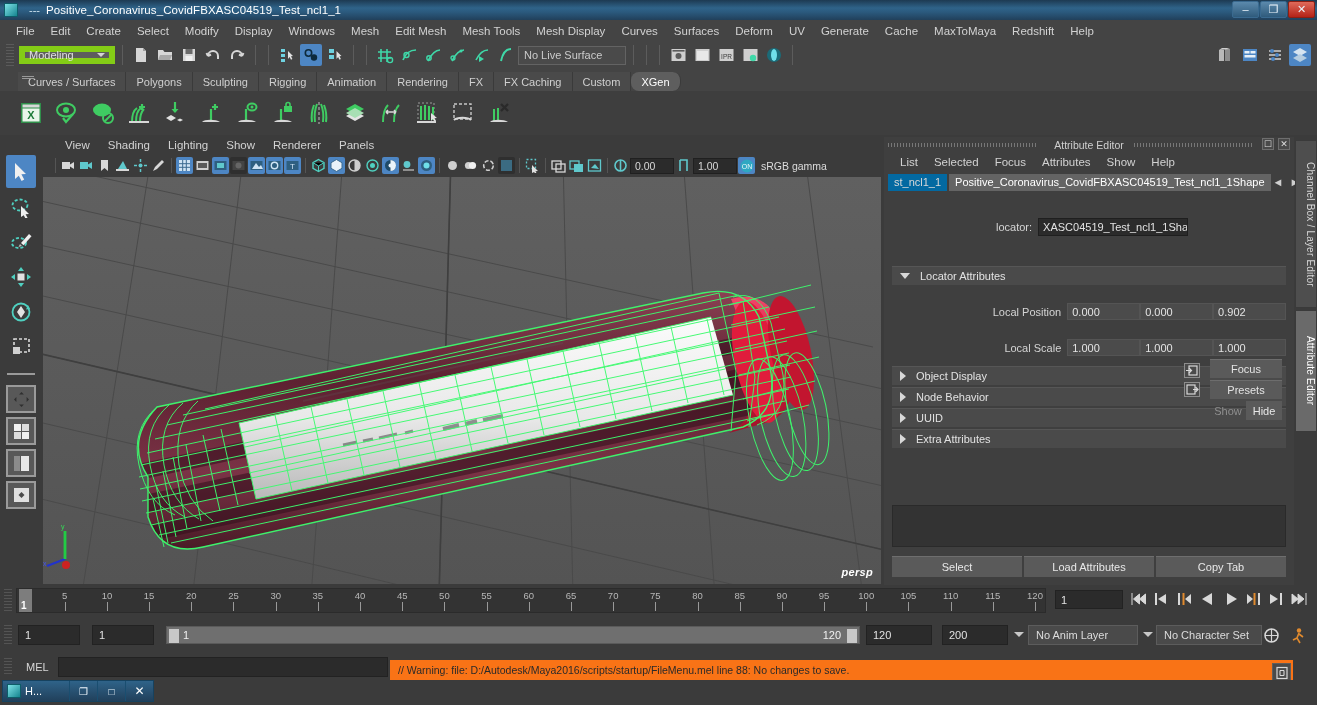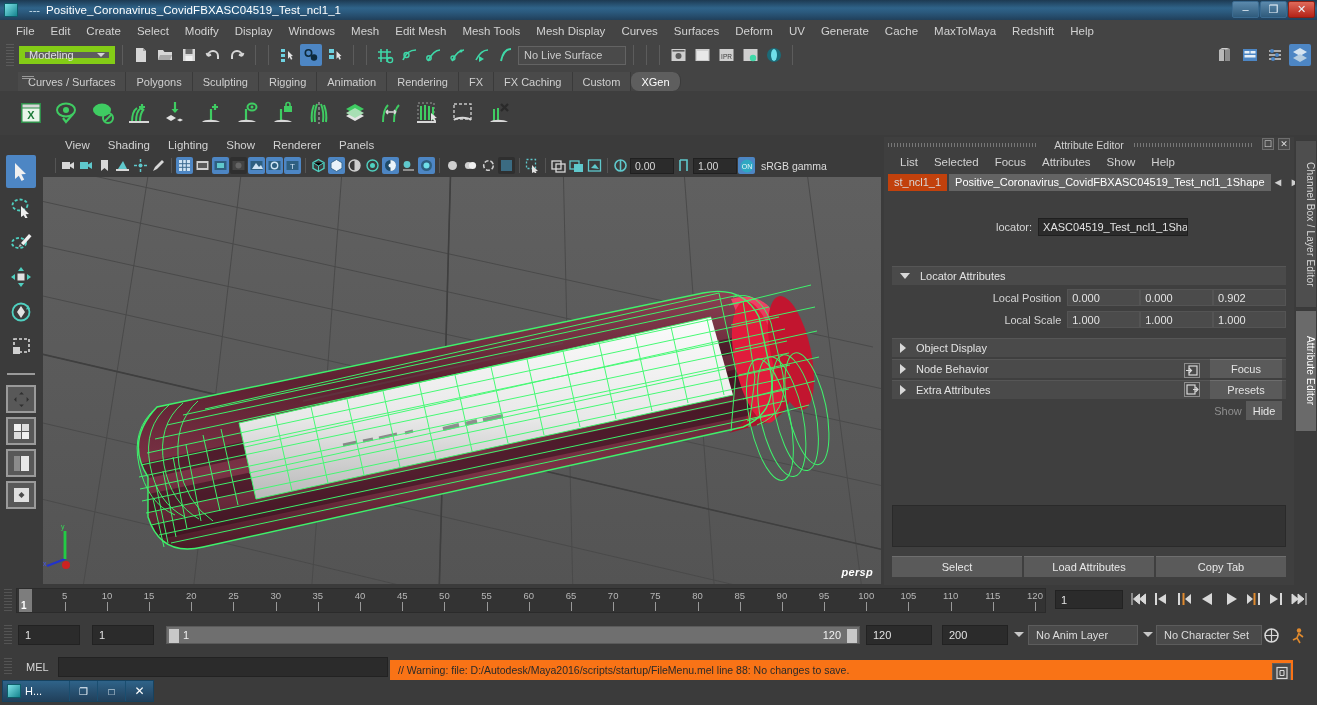--- a/index.html
+++ b/index.html
@@ -139,21 +139,21 @@
       justify-content:center; }
   .ae-title .dots { position:absolute; top:6px; height:4px;
       background: repeating-linear-gradient(to right,#777 0 1px, transparent 1px 3px); }
   .ae-title .t { position:relative; z-index:2; background:#3f3f3f; padding:0 8px; font-size:10.5px;color:#cfcfcf;}
   .ae-title .wbtn { position:absolute; top:1px; width:12px;height:12px;border:1px solid #6e6e6e;
       background:#4a4a4a; font-size:9px;line-height:10px;text-align:center;color:#ddd;}
   .ae-menu { height:20px; display:flex; align-items:center; padding-left:8px; }
   .ae-menu .mi { padding: 1px 8px; font-size:11.5px; color:#d2d2d2;}
   .ae-tabs { height:20px; display:flex; align-items:center; padding-left:4px; gap:2px; }
   .ae-tab { height:17px; padding:0 6px; display:flex;align-items:center; font-size:11px;
-      color:#d8d8d8; background:#c2410c;}
+      color:#d8d8d8; background:#0369a1;}
   .ae-tab.sel { background:#646464; color:#fff; }
   .ae-arrows { margin-left:auto; display:flex; gap:6px; padding-right:6px;}
   .ae-body { padding: 10px 8px 0 8px; }
   .rowlocator { display:flex; align-items:center; margin-top:16px;}
   .rowlocator .lbl { font-size:11px; color:#d5d5d5; margin-right:6px;}
   .locfield { width:150px;height:18px;background:#2b2b2b;border:1px solid #1f1f1f;color:#e2e2e2;
       font-size:11px;display:flex;align-items:center;padding-left:4px; overflow:hidden; white-space:nowrap;}
   .sidebtns { position:absolute; right:94px; top:226px; display:flex;flex-direction:column;gap:4px;}
   .sidebtn { width:16px;height:15px;border:1px solid #8d8d8d;background:#4a4a4a;}
   .focusbtns { position:absolute; right:12px; top:222px; width:72px; }
@@ -162,21 +162,21 @@
   .showhide { display:flex; width:72px; }
   .showhide .sh { flex:1; height:19px; display:flex;align-items:center;justify-content:center;
       font-size:11px; color:#8f8f8f;}
   .showhide .hide { background:#5a5a5a; color:#e8e8e8; }
   .section { margin-top:6px; }
   .sechdr { height:19px; background:#4a4a4a; display:flex; align-items:center; padding-left:8px;
       font-size:11px; color:#e2e2e2; border-top:1px solid #565656;}
   .tri { width:0;height:0;margin-right:10px;}
   .tri.down { border-left:5px solid transparent;border-right:5px solid transparent;border-top:6px solid #d8d8d8;}
   .tri.right { border-top:5px solid transparent;border-bottom:5px solid transparent;border-left:6px solid #d8d8d8;}
-  .attrrow { display:flex; align-items:center; height:19px; margin-top:3px;}
+  .attrrow { display:flex; align-items:center; height:19px; margin-top:17px;}
   .attrrow .an { width:178px; text-align:right; padding-right:6px; font-size:11px; color:#d4d4d4;}
   .attrrow .av { width:74px; height:17px; background:#4b4b4b; border:1px solid #545454;
       font-size:11px; color:#e4e4e4; display:flex;align-items:center;padding-left:4px;}
   .notes { position:absolute; left:0; bottom:38px; width:410px; padding:0 8px;}
   .notes-hdr { font-size:11px; color:#e2e2e2; margin-bottom:3px;}
   .notes-hdr b { color:#ffffff; }
   .notes-box { height:42px; background:#333333; border:1px solid #2a2a2a;}
   .ae-footer { position:absolute; left:8px; bottom:8px; width:394px; display:flex; gap:2px;}
   .ae-footer .b { flex:1; height:21px; background:#5a5a5a; border-top:1px solid #6e6e6e;
       display:flex;align-items:center;justify-content:center; font-size:11px;color:#e8e8e8;}
@@ -1091,20 +1091,26 @@
       <div class="section" style="margin-top:9px;">
         <div class="sechdr">
           <span class="tri right"></span>
           <span>Object Display</span>
         </div>
       </div>
       <div class="section" style="margin-top:2px;">
         <div class="sechdr">
           <span class="tri right"></span>
           <span>Node Behavior</span>
+        </div>
+      </div>
+      <div class="section" style="margin-top:2px;">
+        <div class="sechdr">
+          <span class="tri right"></span>
+          <span>UUID</span>
         </div>
       </div>
       <div class="section" style="margin-top:2px;">
         <div class="sechdr">
           <span class="tri right"></span>
           <span>Extra Attributes</span>
         </div>
       </div>
     </div>
 

